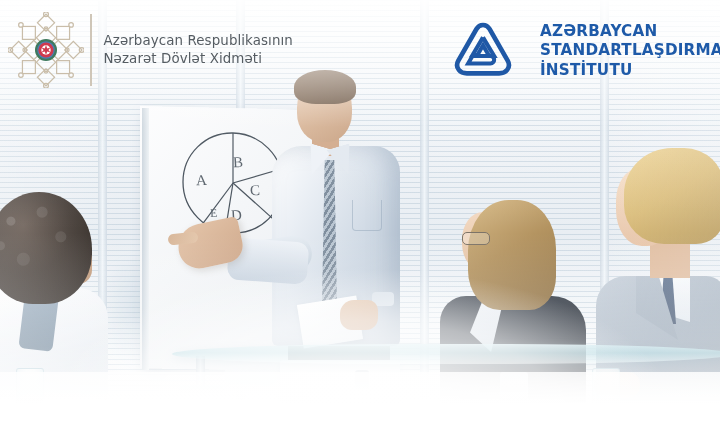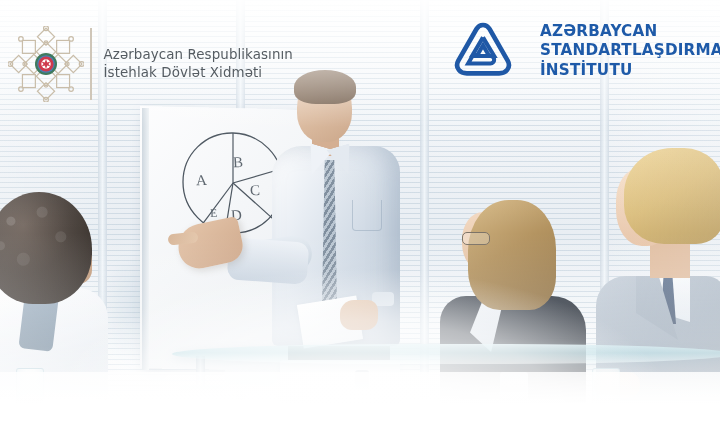--- a/index.html
+++ b/index.html
@@ -458,21 +458,20 @@
       linear-gradient(90deg, rgba(255,255,255,.22) 0%, rgba(255,255,255,0) 18%, rgba(255,255,255,0) 82%, rgba(255,255,255,.18) 100%);
   }
 
   
   .logo-left {
     position: absolute;
     left: 8px; top: 12px;
     display: flex;
     align-items: center;
     gap: 0;
-    margin-top: 14px;
   }
   .ornament {
     width: 76px; height: 76px;
     flex: 0 0 76px;
   }
   .logo-left-divider {
     width: 1.5px;
     height: 72px;
     background: #cfc6b8;
     margin: 0 12px 0 6px;
@@ -640,21 +639,21 @@
         <circle cx="50" cy="50" r="10" fill="#cf3a4e"></circle>
         <circle cx="50" cy="50" r="6.2" fill="#ffffff"></circle>
         <path d="M50 43.5 L51.6 48 L56 46.6 L53.2 50 L56 53.4 L51.6 52 L50 56.5 L48.4 52 L44 53.4 L46.8 50 L44 46.6 L48.4 48 Z" fill="#cf3a4e"></path>
       </g>
     </svg>
 
     <div class="logo-left-divider"></div>
 
     <div class="logo-left-text">
       <div>Azərbaycan Respublikasının</div>
-      <div>İstehlak Dövlət Xidməti</div>
+      <div>Nəzarət Dövlət Xidməti</div>
     </div>
   </div>
 
   <div class="logo-right">
 
     <svg class="asi-mark" viewBox="0 0 100 100">
 
       <path d="M50 8
                C55 8 58 10 60.5 14.5
                L90 66

